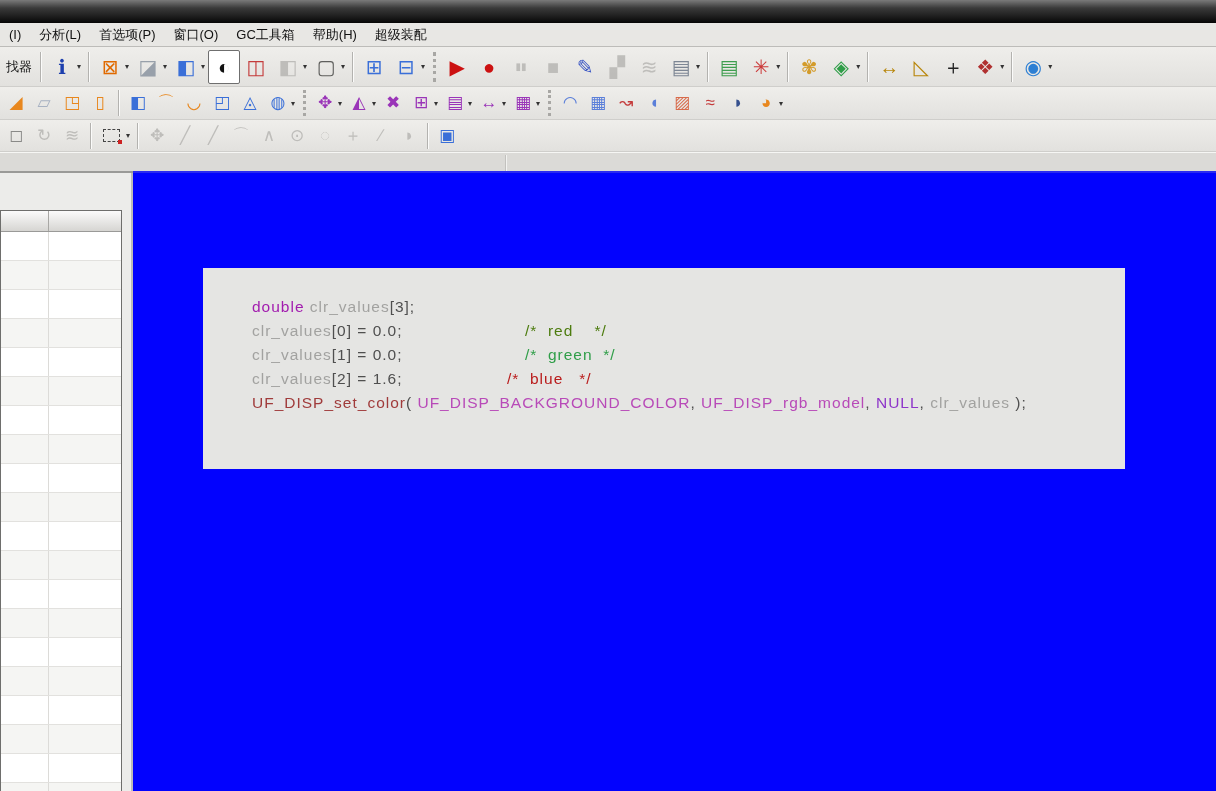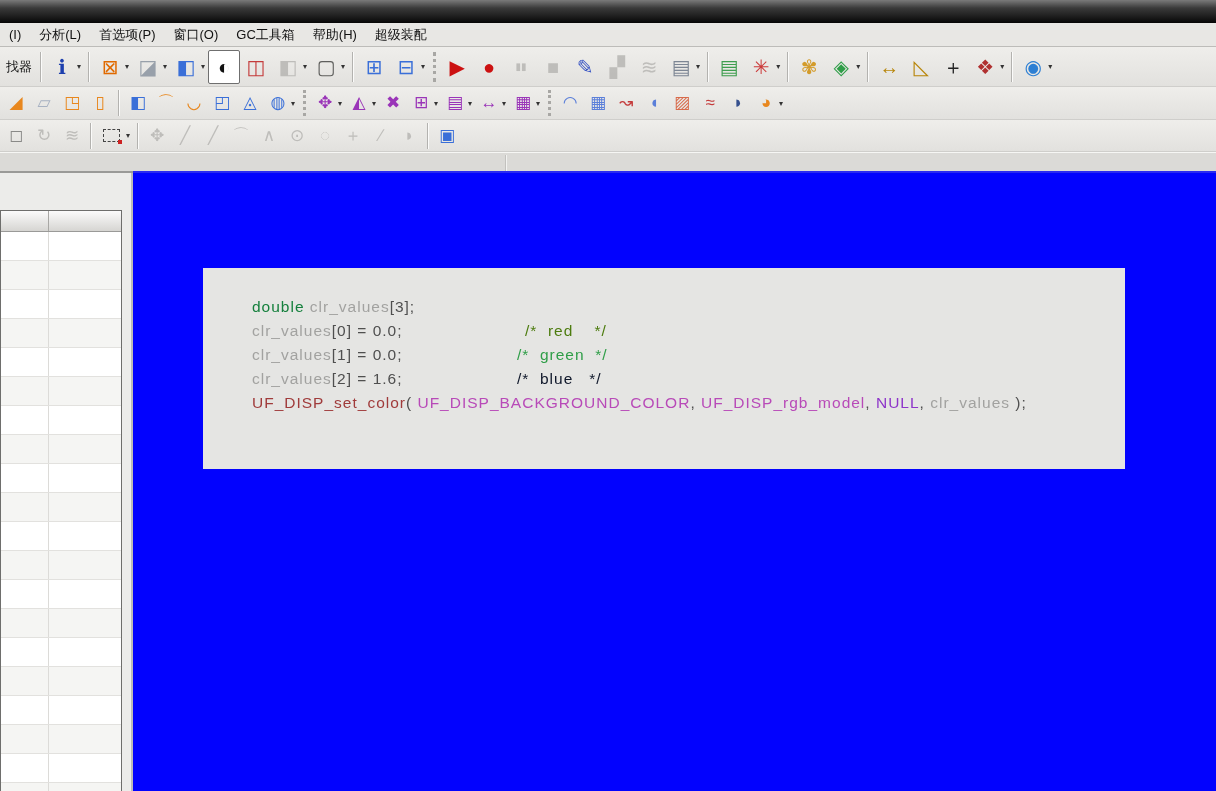--- a/index.html
+++ b/index.html
@@ -412,20 +412,20 @@
           </div>
           <div class="trow alt">
             <div class="td c1"></div>
             <div class="td c2"></div>
           </div>
         </div>
     </div>
   </div>
   <div class="viewport" id="viewport" style="background: rgb(2, 2, 254);">
     <div class="codebox" id="codebox" style="background: rgb(229, 229, 227);">
-        <div class="code-line"><span class="tk" style="color: #15803d;">double</span><span class="tk" style="color: rgb(79, 79, 79);"> </span><span class="tk" style="color: rgb(162, 162, 160);">clr_values</span><span class="tk" style="color: rgb(79, 79, 79);">[3];</span></div>
+        <div class="code-line"><span class="tk" style="color: #a21caf;">double</span><span class="tk" style="color: rgb(79, 79, 79);"> </span><span class="tk" style="color: rgb(162, 162, 160);">clr_values</span><span class="tk" style="color: rgb(79, 79, 79);">[3];</span></div>
         <div class="code-line"><span class="tk" style="color: rgb(162, 162, 160);">clr_values</span><span class="tk" style="color: rgb(79, 79, 79);">[0] = 0.0;</span><span class="comment" style="left: 322px; color: #4d7c0f;">/*  red    */</span></div>
-        <div class="code-line"><span class="tk" style="color: rgb(162, 162, 160);">clr_values</span><span class="tk" style="color: rgb(79, 79, 79);">[1] = 0.0;</span><span class="comment" style="left: 314px; color: rgb(47, 158, 72);">/*  green  */</span></div>
-        <div class="code-line"><span class="tk" style="color: rgb(162, 162, 160);">clr_values</span><span class="tk" style="color: rgb(79, 79, 79);">[2] = 1.6;</span><span class="comment" style="left: 314px; color: #0f172a;">/*  blue   */</span></div>
+        <div class="code-line"><span class="tk" style="color: rgb(162, 162, 160);">clr_values</span><span class="tk" style="color: rgb(79, 79, 79);">[1] = 0.0;</span><span class="comment" style="left: 322px; color: rgb(47, 158, 72);">/*  green  */</span></div>
+        <div class="code-line"><span class="tk" style="color: rgb(162, 162, 160);">clr_values</span><span class="tk" style="color: rgb(79, 79, 79);">[2] = 1.6;</span><span class="comment" style="left: 304px; color: #b91c1c;">/*  blue   */</span></div>
         <div class="code-line"><span class="tk" style="color: rgb(160, 59, 59);">UF_DISP_set_color</span><span class="tk" style="color: rgb(79, 79, 79);">( </span><span class="tk" style="color: rgb(184, 74, 184);">UF_DISP_BACKGROUND_COLOR</span><span class="tk" style="color: rgb(79, 79, 79);">, </span><span class="tk" style="color: rgb(184, 74, 184);">UF_DISP_rgb_model</span><span class="tk" style="color: rgb(79, 79, 79);">, </span><span class="tk" style="color: rgb(141, 53, 201);">NULL</span><span class="tk" style="color: rgb(79, 79, 79);">, </span><span class="tk" style="color: rgb(162, 162, 160);">clr_values</span><span class="tk" style="color: rgb(79, 79, 79);"> );</span></div>
       </div>
   </div>
 </div>
 
 </body></html>

